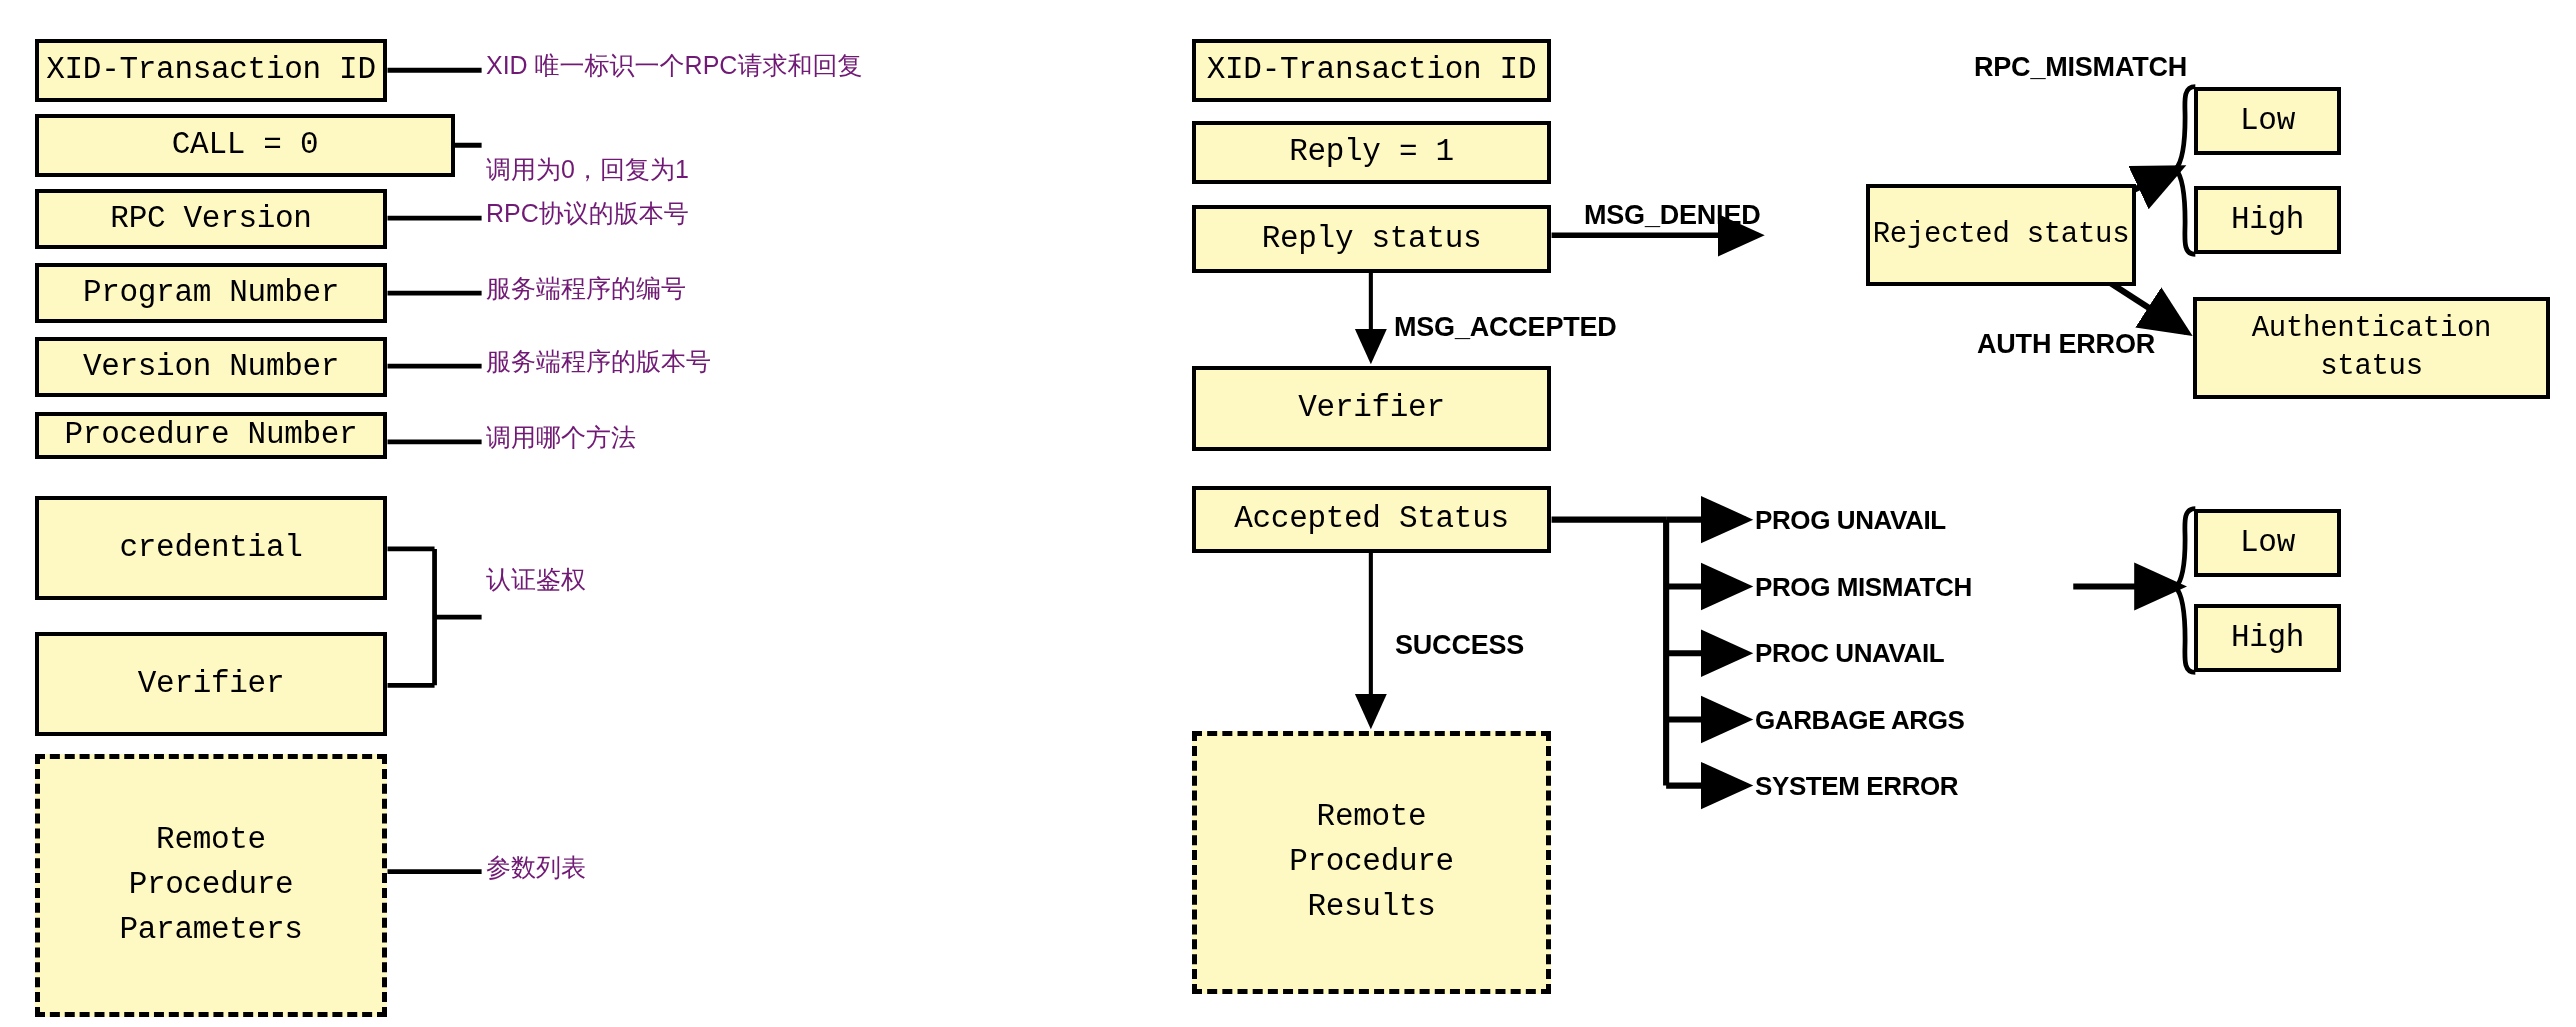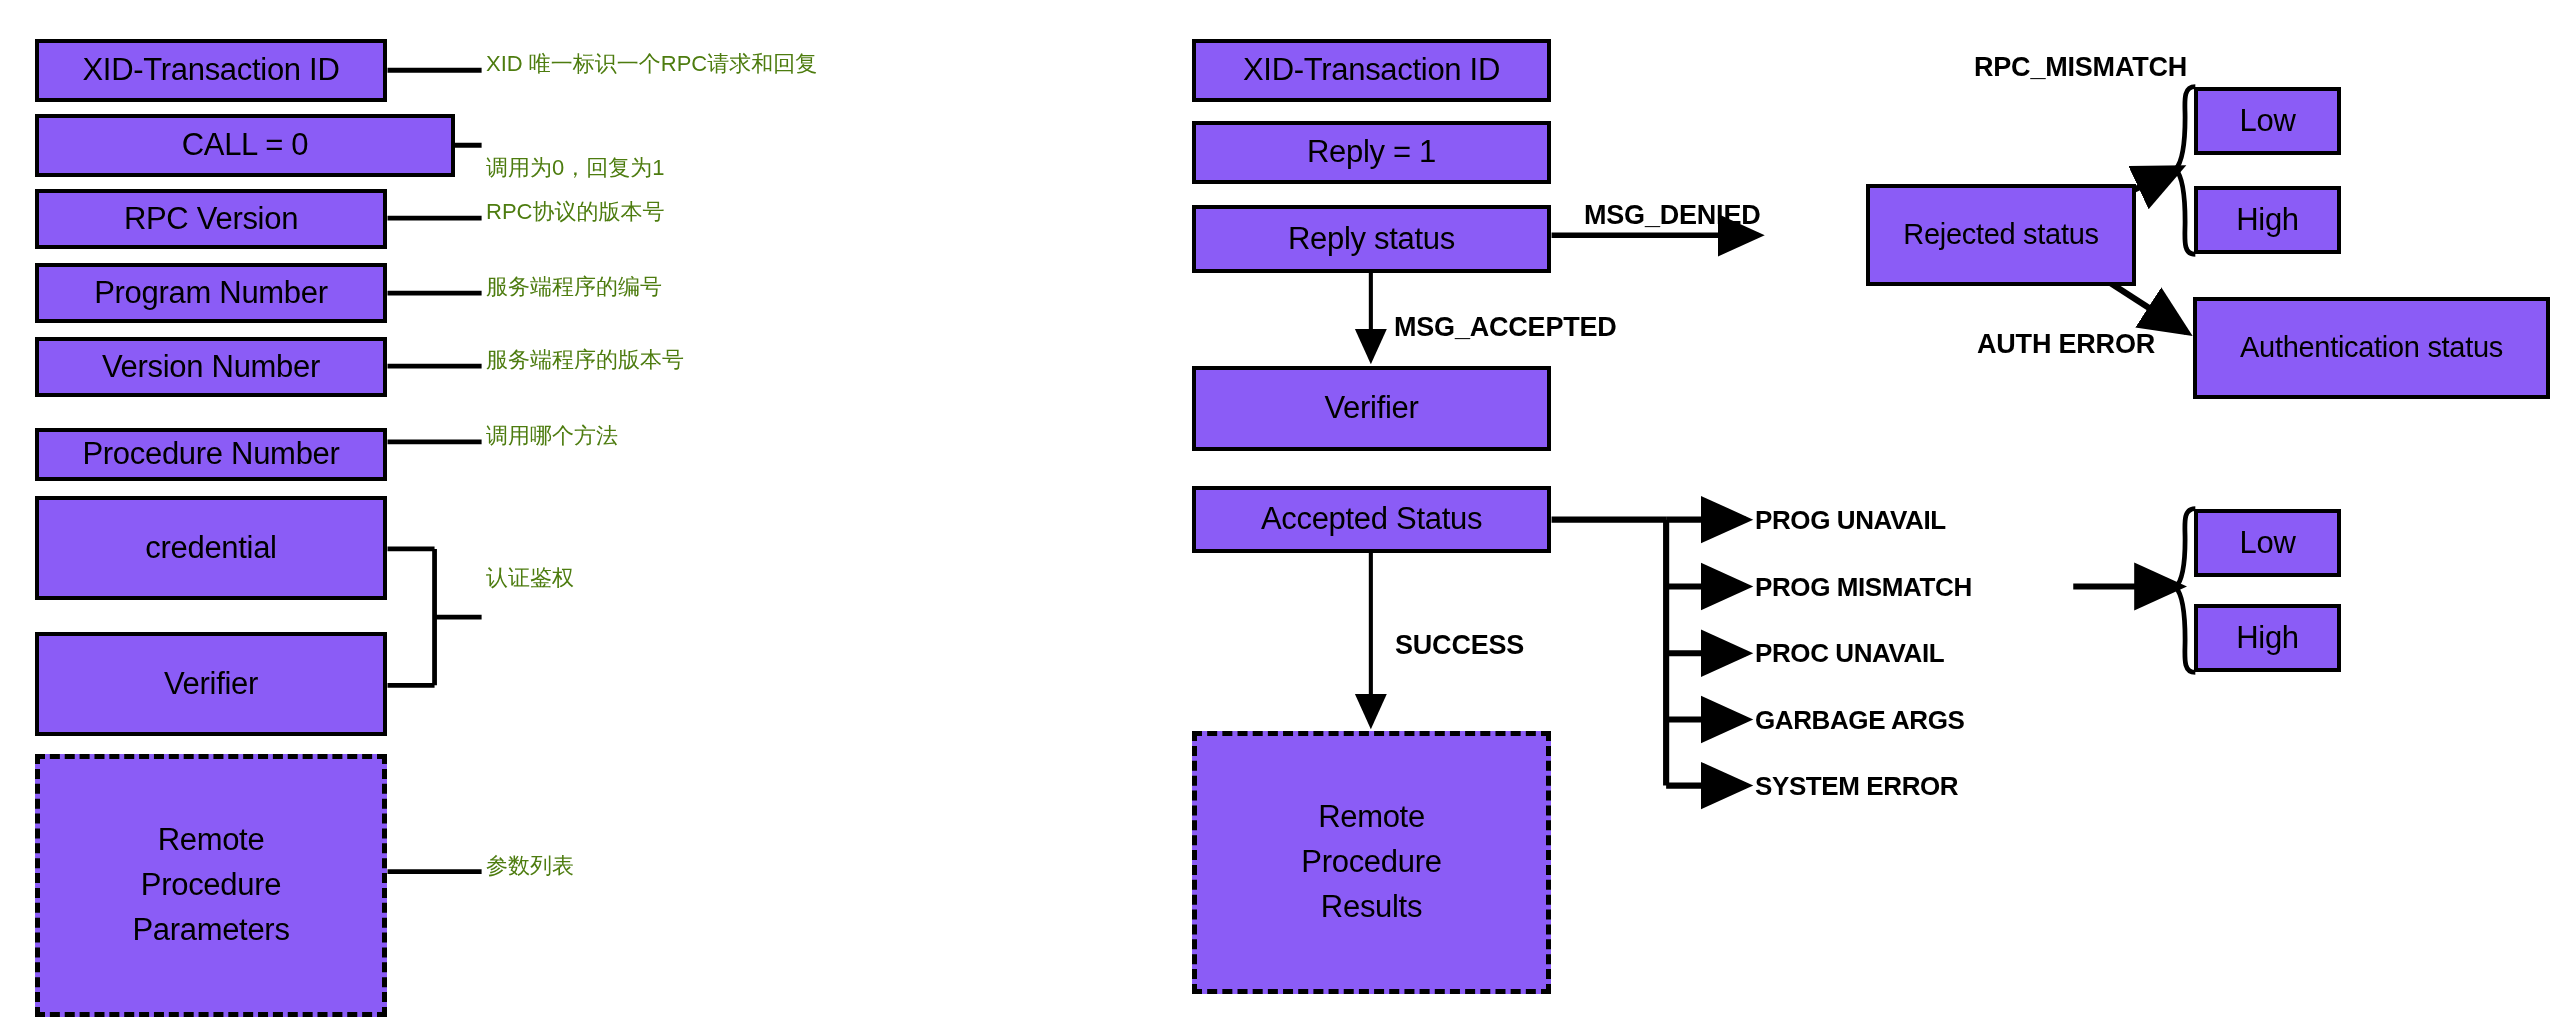--- a/index.html
+++ b/index.html
@@ -20,44 +20,45 @@
     top: 0;
     left: 0;
     width: 2576px;
     height: 1027px;
     pointer-events: none;
   }
   .node {
     position: absolute;
     box-sizing: border-box;
     border: 4.1px solid #000000;
-    background: #8b5cf6;
+    background: #fef9c3;
     display: flex;
     align-items: center;
     justify-content: center;
+    text-align: center;
     color: #000000;
-    font-family: Liberation Sans, sans-serif;
+    font-family: Liberation Mono, monospace;
     font-size: 31px;
     line-height: 1.30;
     font-weight: 400;
     letter-spacing: -0.3px;
   }
   .node.dashed {
     border-style: dashed;
     border-width: 5.5px;
   }
   .node.multiline {
     flex-direction: column;
     line-height: 1.45;
   }
   .ann {
     position: absolute;
-    color: #4d7c0f;
-    font-family: "Liberation Sans", "DejaVu Sans", sans-serif;
-    font-size: 22px;
+    color: #701a75;
+    font-family: "Liberation Sans", "DejaVu Sans", sans-serif;
+    font-size: 25px;
     white-space: nowrap;
     line-height: 1;
   }
   .edge-label {
     position: absolute;
     color: #000000;
     font-family: "Liberation Sans", "DejaVu Sans", sans-serif;
     font-size: 27px;
     font-weight: bold;
     white-space: nowrap;
@@ -166,21 +167,21 @@
   <div class="node" style="left:35px; top:263px; width:352px; height:60px;">
     <span>Program Number</span>
   </div>
   <div class="ann" style="left:486px; top:276px;">服务端程序的编号</div>
 
   <div class="node" style="left:35px; top:337px; width:352px; height:60px;">
     <span>Version Number</span>
   </div>
   <div class="ann" style="left:486px; top:349px;">服务端程序的版本号</div>
 
-  <div class="node" style="left:35px; top:428px; width:352px; height:53px;">
+  <div class="node" style="left:35px; top:412px; width:352px; height:47px;">
     <span>Procedure Number</span>
   </div>
   <div class="ann" style="left:486px; top:425px;">调用哪个方法</div>
 
   <div class="node" style="left:35px; top:496px; width:352px; height:104px;">
     <span>credential</span>
   </div>
 
   <div class="node" style="left:35px; top:632px; width:352px; height:104px;">
     <span>Verifier</span>

